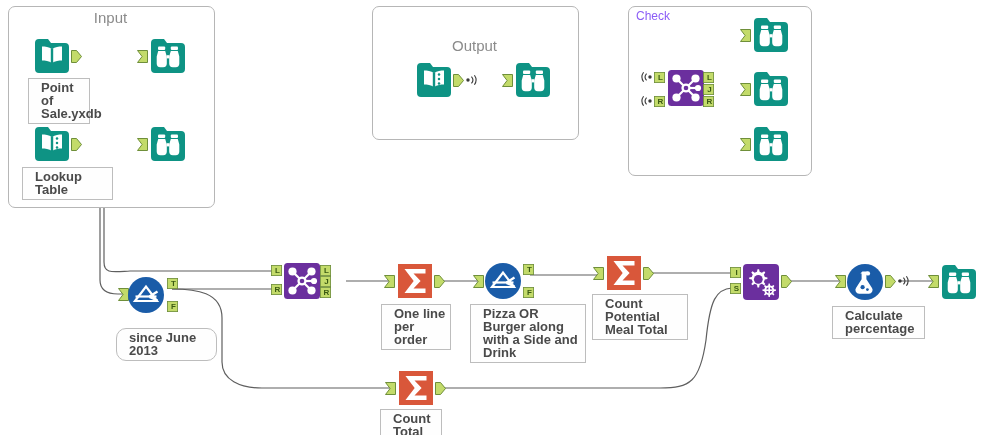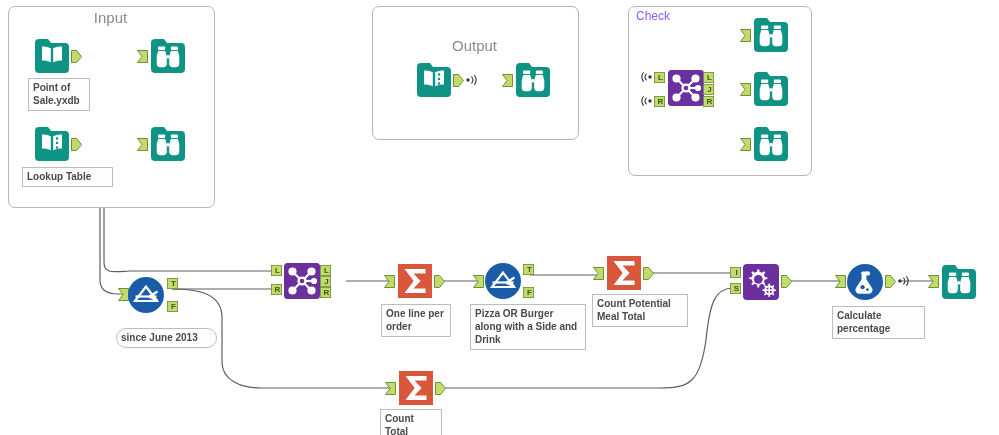--- a/index.html
+++ b/index.html
@@ -9,21 +9,21 @@
   .svg-layer{position:absolute;left:0;top:0;width:999px;height:435px;pointer-events:none;}
 
   .container{position:absolute;border:1px solid #b6b6b6;border-radius:7px;background:#ffffff;}
   .container-title{position:absolute;font-size:15px;color:#8b8b8b;white-space:nowrap;}
   .container-title.left{color:#8b5cf6;font-size:12px;}
 
   .node{position:absolute;width:40px;height:40px;}
   .node svg{display:block;}
 
   .label{position:absolute;background:#fefefe;border:1px solid #bdbdbd;
-         padding:2px 4px 3px 4px;font-size:10px;font-weight:bold;color:#4a4a4a;
+         padding:2px 4px 3px 12px;font-size:13px;font-weight:bold;color:#4a4a4a;
          line-height:13px;box-sizing:border-box;}
 
   .anchor{position:absolute;width:11px;height:13px;}
   .wireless{position:absolute;width:14px;height:12px;}
 </style>
 </head>
 <body>
 
 <div id="canvas">
 

